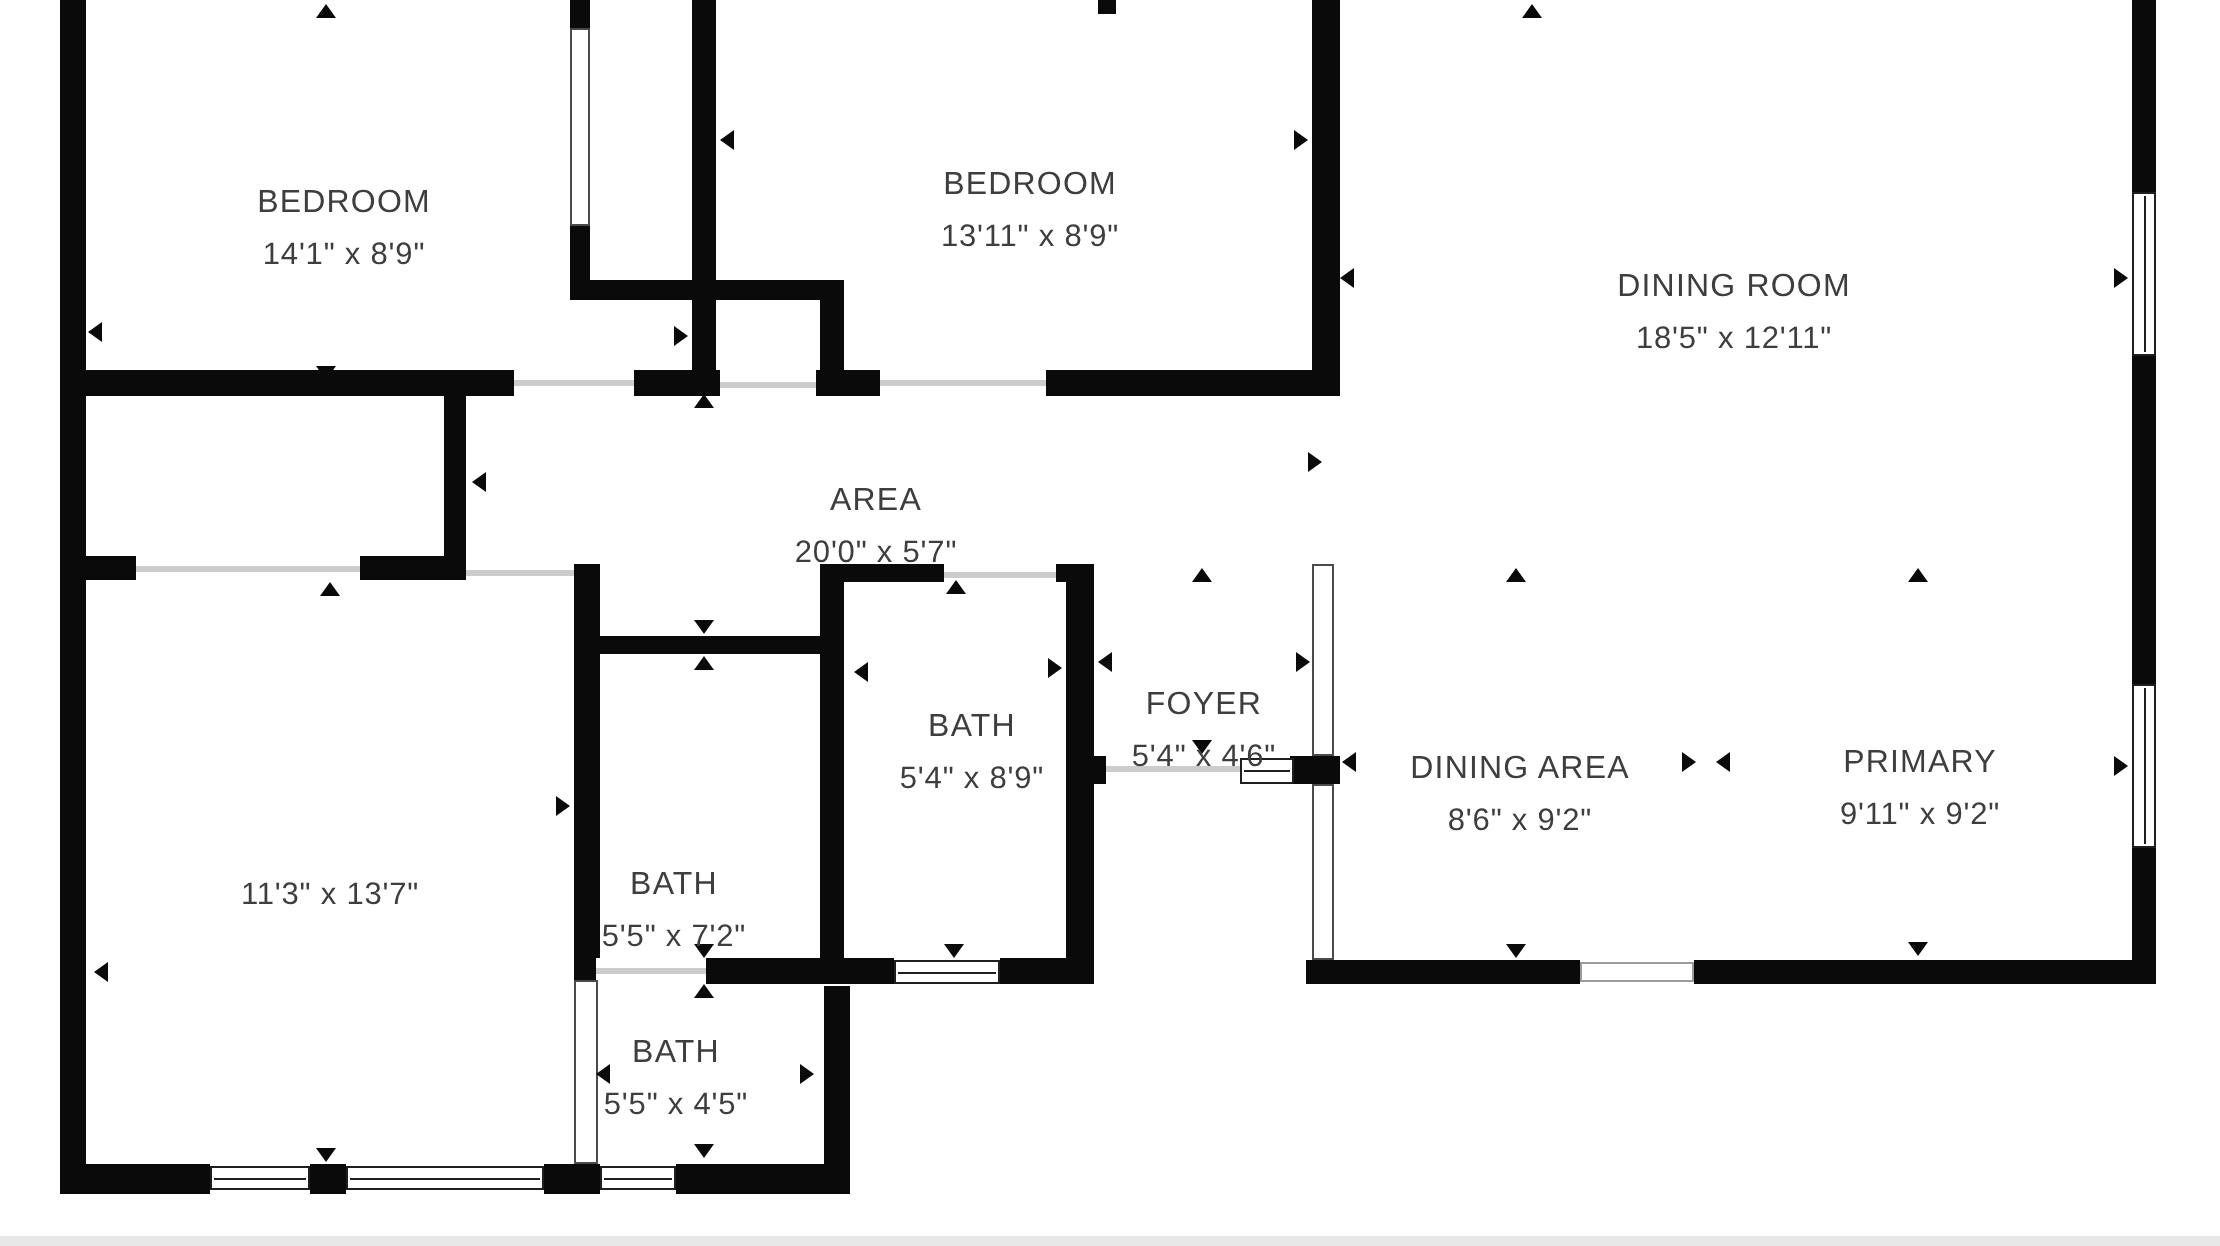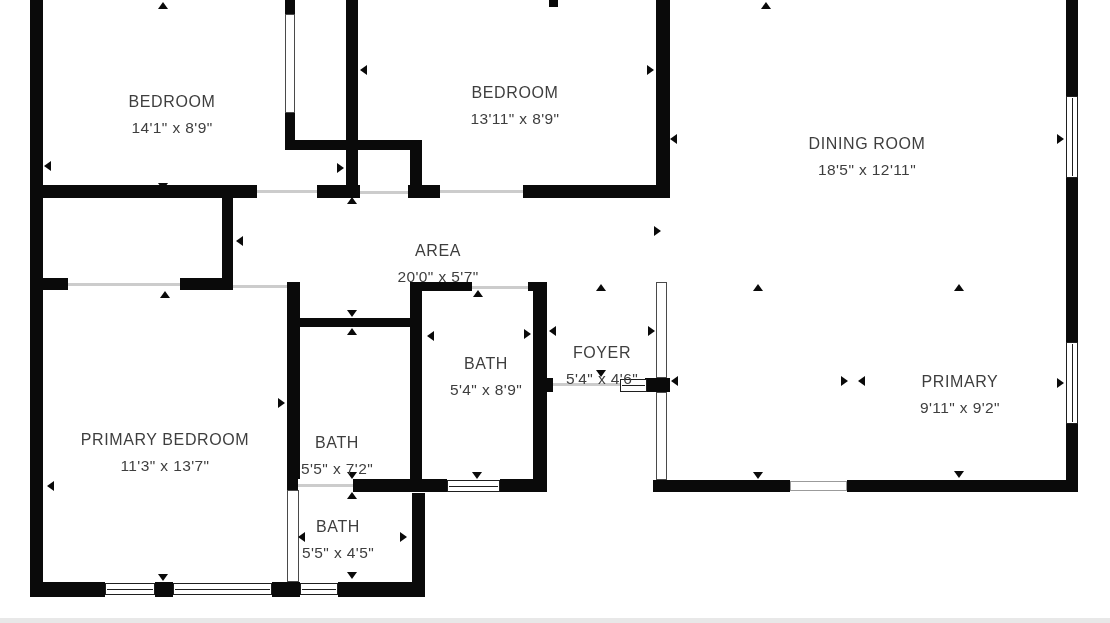--- a/index.html
+++ b/index.html
@@ -151,26 +151,29 @@
       <div class="room-dims">20'0" x 5'7"</div>
     </div>
     <div class="room-label" style="left: 602px; top: 325px; margin-top: 19px;">
       <div class="room-name">FOYER</div>
       <div class="room-dims">5'4" x 4'6"</div>
     </div>
     <div class="room-label" style="left: 486px; top: 355px;">
       <div class="room-name">BATH</div>
       <div class="room-dims">5'4" x 8'9"</div>
     </div>
+    <div class="room-label" style="left: 760px; top: 376px;">
+      <div class="room-name">DINING AREA</div>
+      <div class="room-dims">8'6" x 9'2"</div>
+    </div>
     <div class="room-label" style="left: 960px; top: 373px;">
       <div class="room-name">PRIMARY</div>
       <div class="room-dims">9'11" x 9'2"</div>
     </div>
     <div class="room-label" style="left: 165px; top: 431px;">
-      <div class="room-name">PRIMARY BEDROOM</div>
       <div class="room-dims">11'3" x 13'7"</div>
     </div>
     <div class="room-label" style="left: 337px; top: 434px;">
       <div class="room-name">BATH</div>
       <div class="room-dims">5'5" x 7'2"</div>
     </div>
     <div class="room-label" style="left: 338px; top: 518px;">
       <div class="room-name">BATH</div>
       <div class="room-dims">5'5" x 4'5"</div>
     </div>

